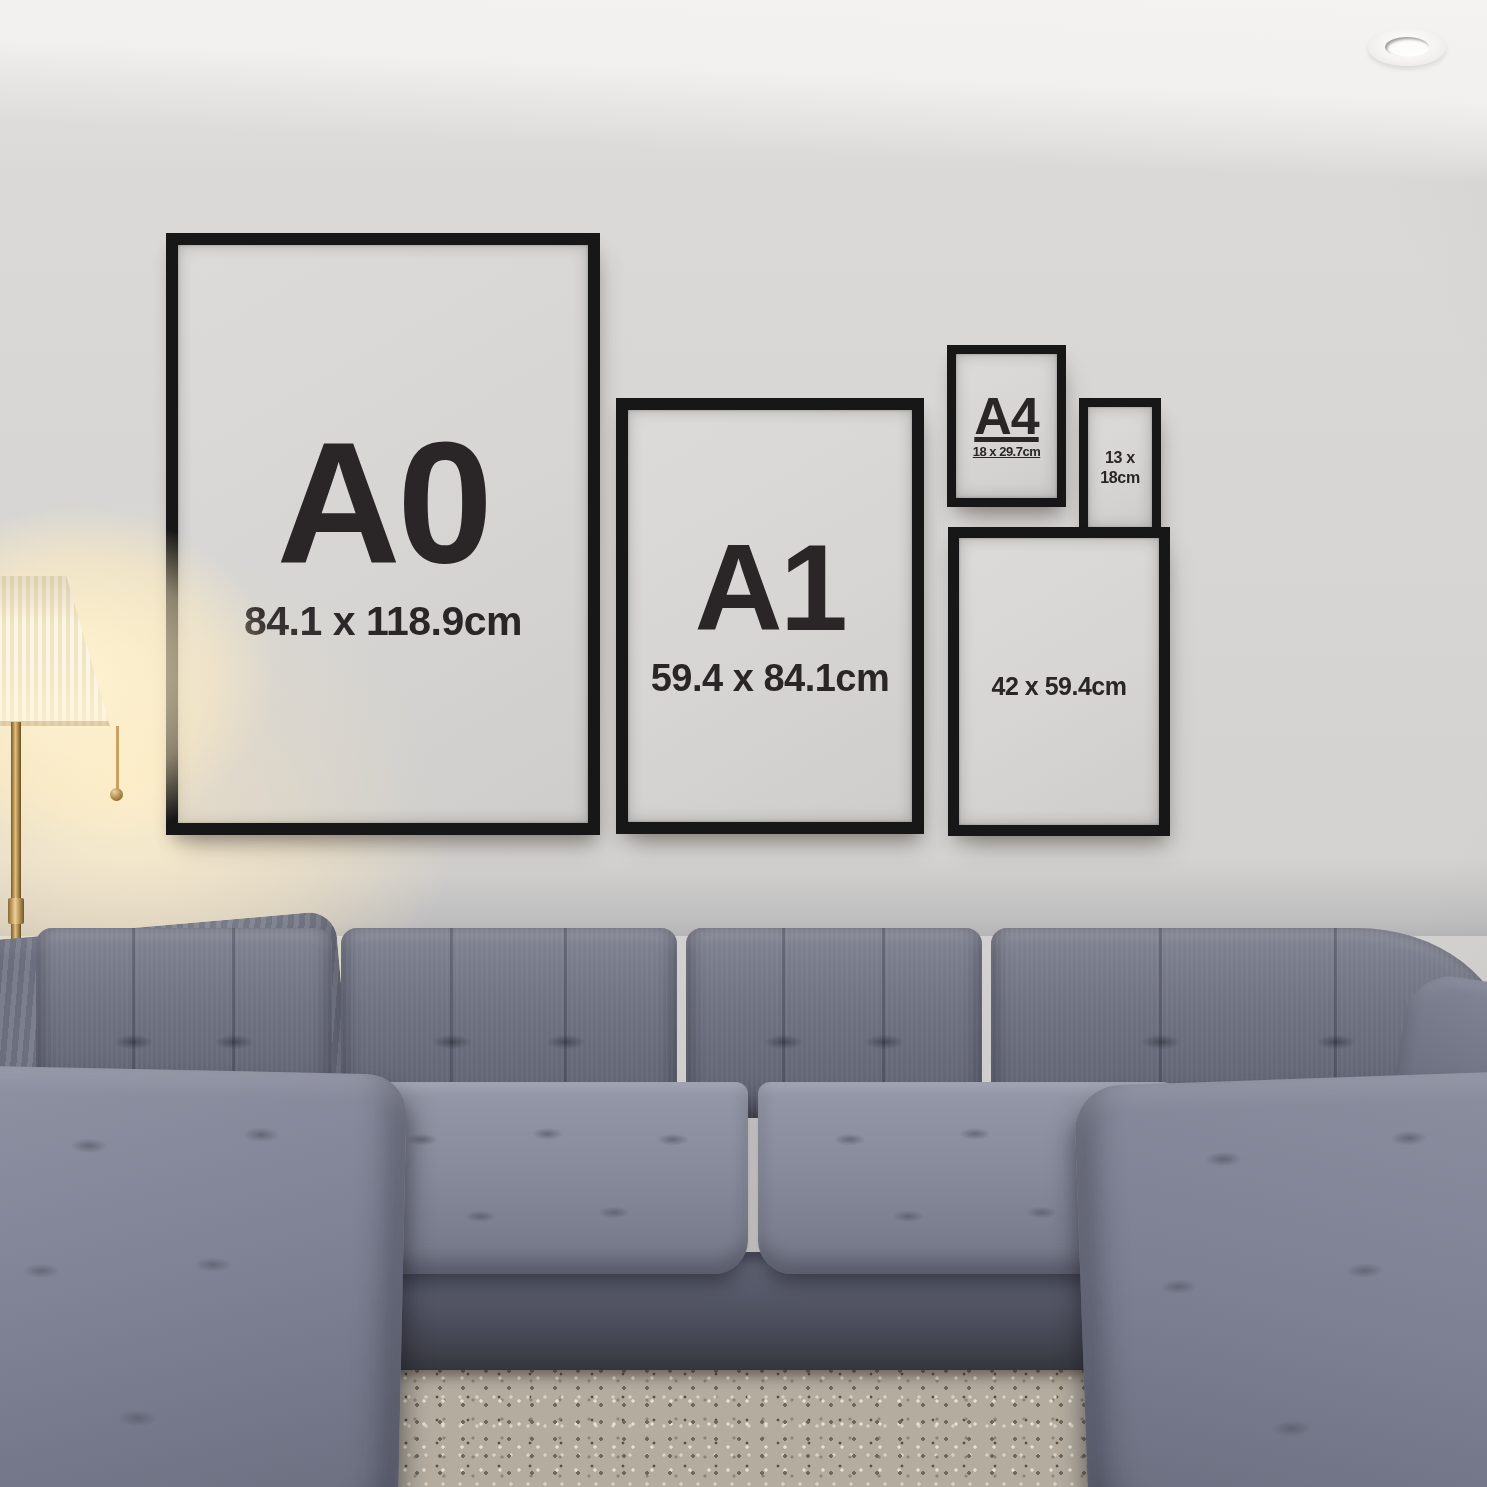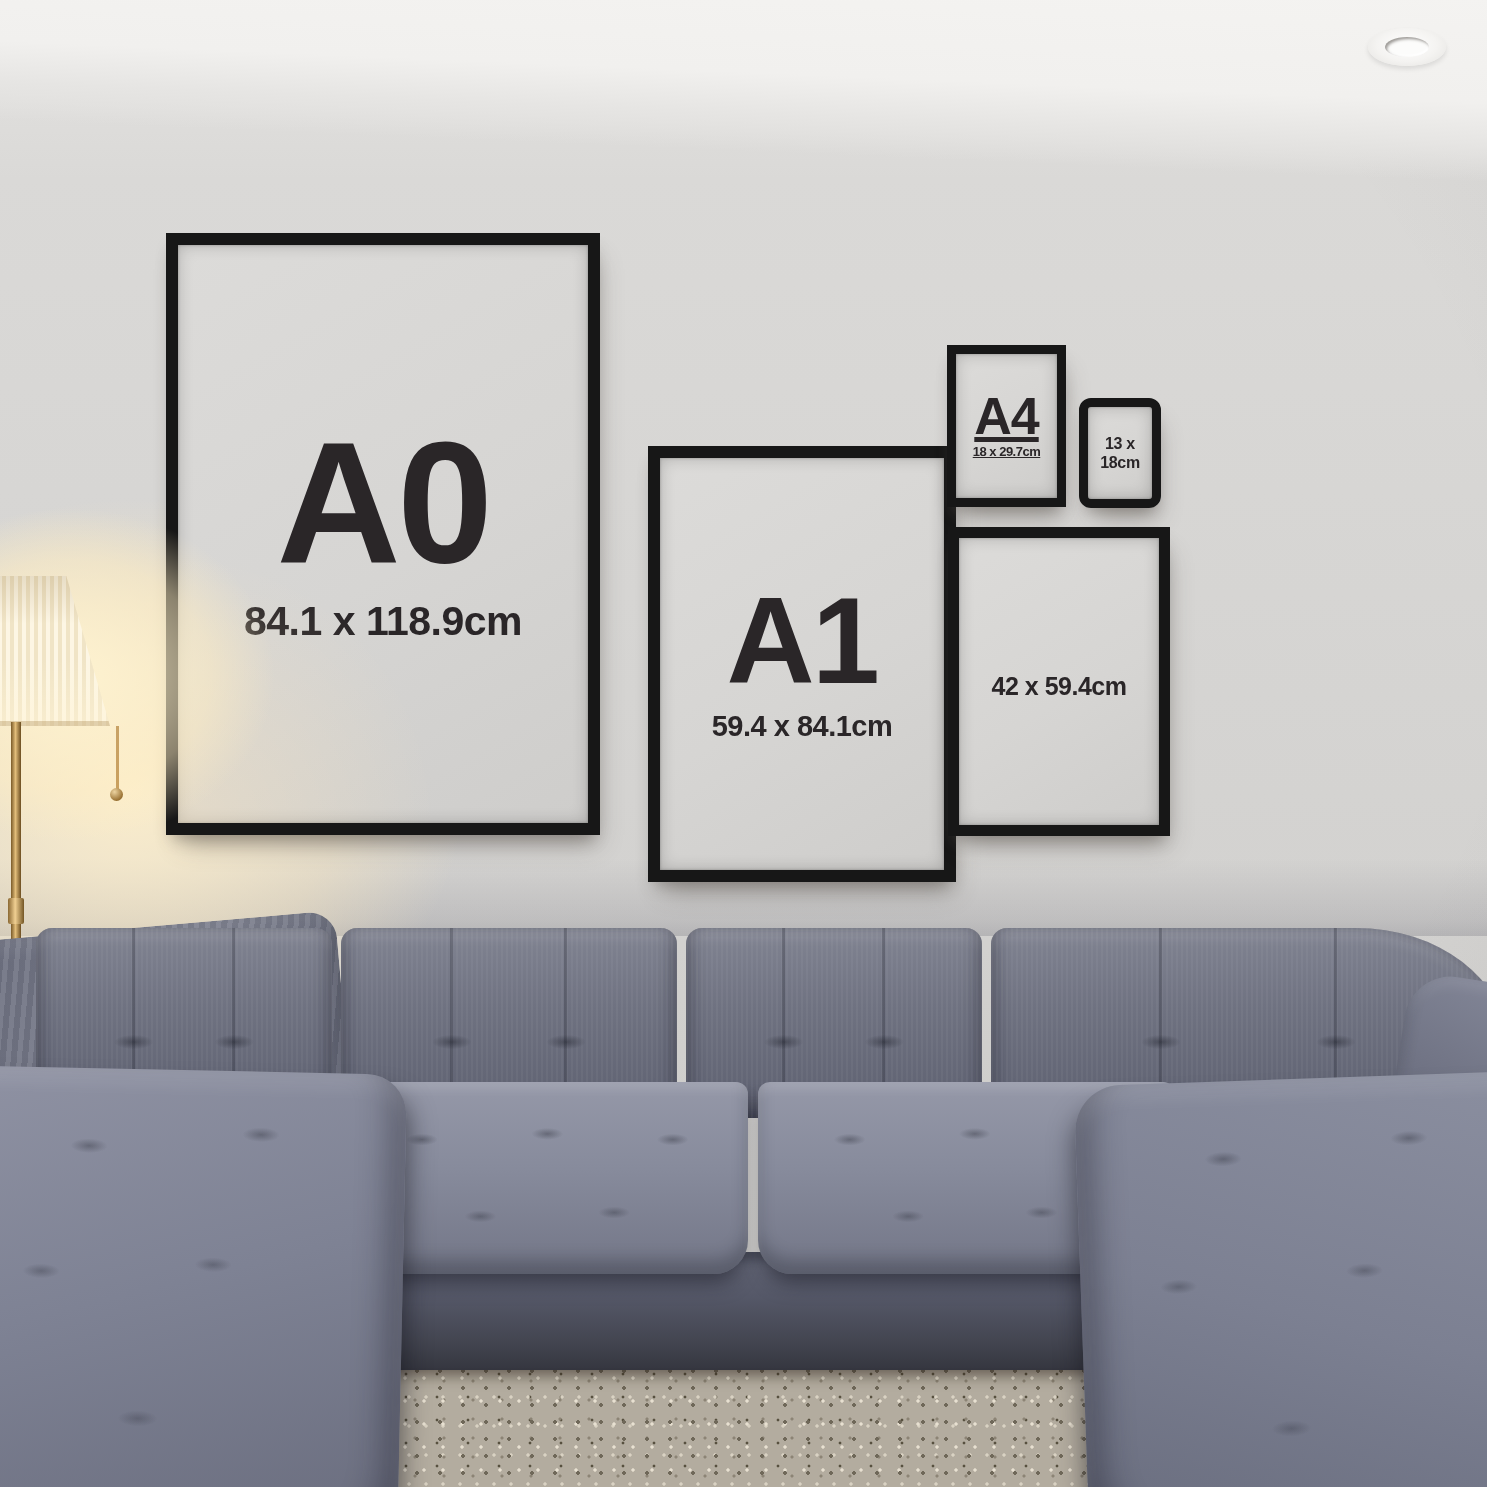--- a/index.html
+++ b/index.html
@@ -38,27 +38,27 @@
     display:flex;flex-direction:column;align-items:center;justify-content:center;text-align:center;
     color:#2a2628;
     box-shadow:6px 18px 24px -10px rgba(78,72,64,.42),0 10px 14px -6px rgba(95,90,85,.38),
                inset 0 0 16px rgba(0,0,0,.20),inset 0 0 3px rgba(0,0,0,.28);
   }
   .poster .label{font-weight:700;line-height:.92;letter-spacing:-.02em;}
   .poster .size{font-weight:700;letter-spacing:-.5px;}
   .p-a0{left:166px;top:233px;width:434px;height:602px;}
   .p-a0 .label{font-size:172px;}
   .p-a0 .size{font-size:41px;margin-top:16px;}
-  .p-a1{left:648px;top:398px;width:308px;height:436px;margin-top:48px;}
+  .p-a1{left:616px;top:398px;width:308px;height:436px;}
   .p-a1 .label{font-size:122px;}
-  .p-a1 .size{font-size:29px;margin-top:12px;}
+  .p-a1 .size{font-size:38px;margin-top:12px;}
   .p-a4{left:947px;top:345px;width:119px;height:162px;border-width:9px;text-decoration:underline;}
   .p-a4 .label{font-size:52px;}
   .p-a4 .size{font-size:13px;margin-top:4px;}
-  .p-1318{left:1079px;top:398px;width:82px;height:110px;border-width:9px;border-radius:12px;}
+  .p-1318{left:1079px;top:398px;width:82px;height:139px;border-width:9px;}
   .p-1318 .size{font-size:16px;line-height:1.2;letter-spacing:-.3px;padding:0 6px;}
   .p-a2{left:948px;top:527px;width:222px;height:309px;border-width:11px;}
   .p-a2 .label{font-size:102px;}
   .p-a2 .size{font-size:25px;margin-top:9px;}
   .p-a3{left:1188px;top:608px;width:164px;height:230px;border-width:10px;}
   .p-a3 .label{font-size:72px;}
   .p-a3 .size{font-size:19px;margin-top:7px;}
   .reflect{position:absolute;left:0;bottom:0;width:62%;height:46%;pointer-events:none;
     background:radial-gradient(ellipse at 0% 100%,rgba(255,231,186,.38),rgba(255,231,186,0) 72%);}
   

